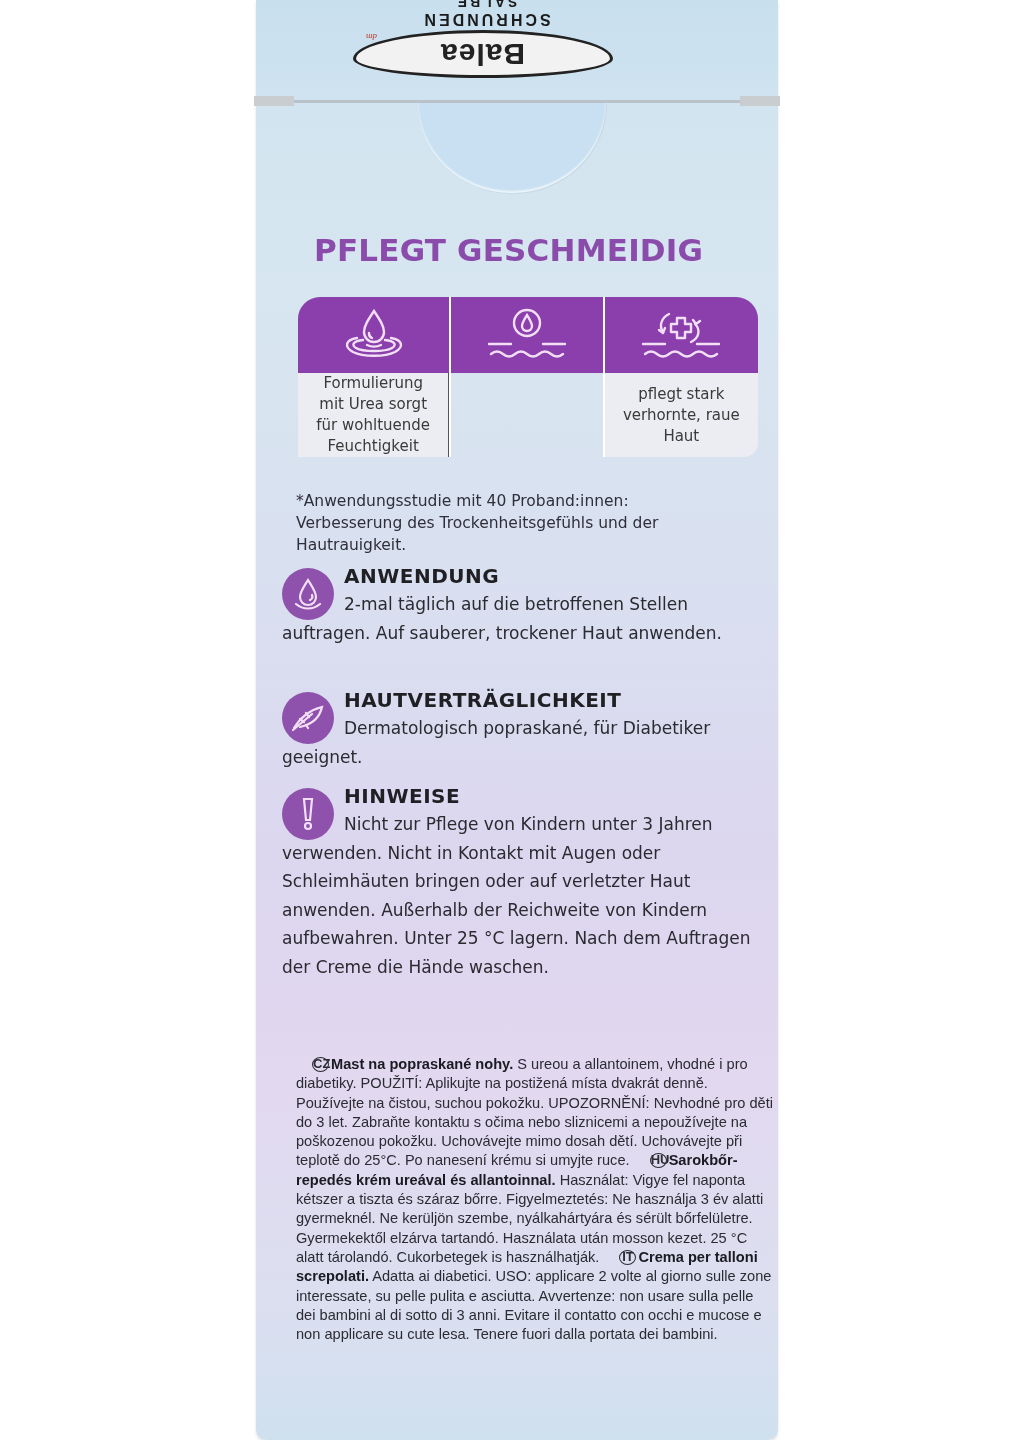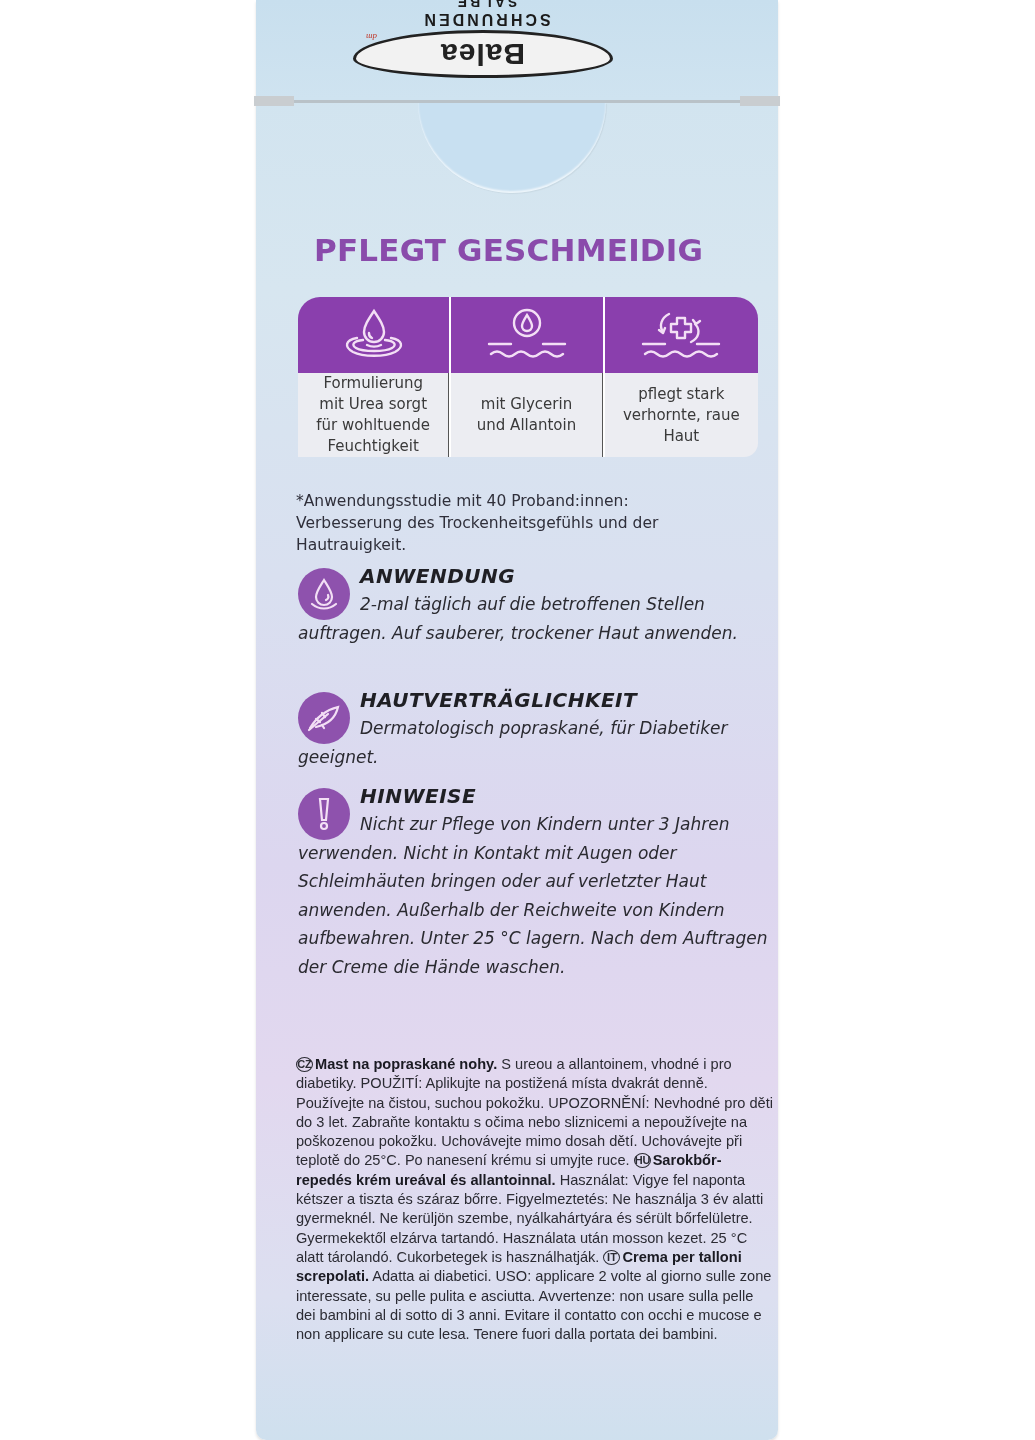--- a/index.html
+++ b/index.html
@@ -69,40 +69,40 @@
       border-right: 1px solid #555; 
     }
     .feature:last-child .feature-bottom { border-right: none; border-radius: 0 0 14px 0; align-items: center; }
     .feature-bottom span { white-space: pre-line; }
 
     .footnote {
       position: absolute; left: 40px; top: 490px; width: 470px; font-size: 15.5px; line-height: 22px;
       color: #2f2f3a; white-space: pre-line;
     }
 
-    .section { position: absolute; left: 42px; width: 470px; font-style: italic; }
+    .section { position: absolute; left: 26px; width: 470px; }
     .section-icon {
       position: absolute; left: 0; top: 0; width: 52px; height: 52px; border-radius: 50%;
       background: #8e52ad; display: flex; align-items: center; justify-content: center;
     }
     .section-title {
       position: absolute; left: 62px; top: -4px; font-weight: bold; font-size: 20px; color: #1f1f24; letter-spacing: 0.5px;
     }
     .section-body {
       font-size: 17px; line-height: 28.5px; color: #2a2a30; text-indent: 62px; padding-top: 22px;
     }
 
     .multi {
       position: absolute; left: 40px; top: 1055px; width: 478px; font-family: "Liberation Sans", sans-serif;
       font-size: 14.6px; line-height: 19.3px; color: #2b2b33; text-align: left;
     }
     .multi b { font-weight: bold; color: #1a1a22; }
     .lang {
       display: inline-block; width: 17px; height: 15px; border: 1.5px solid #2b2b33; border-radius: 50%;
-      font-size: 11px; line-height: 12px; text-align: center; font-weight: bold; vertical-align: 1px; margin-right: 2px;
+      font-size: 13px; line-height: 12px; text-align: center; font-weight: bold; vertical-align: 1px; margin-right: 2px; margin-left: 16px;
     }
   </style>
 </head>
 <body>
 
 <div class="box">
 
   <div class="lid">
     <div class="lid-edge-l"></div>
     <div class="lid-edge-r"></div>
@@ -138,24 +138,20 @@
     </div>
     <div class="feature">
       <div class="feature-top">
         <svg width="84" height="58" viewBox="0 0 84 58" fill="none" stroke="#f3dff5" stroke-width="2.4" stroke-linecap="round">
           <circle cx="42" cy="17" r="13"></circle>
           <path d="M42 9 C39 14 37 17 37 20 A5 5 0 0 0 47 20 C47 17 45 14 42 9 Z"></path>
           <path d="M4 38 H26 M58 38 H80"></path>
           <path d="M6 48 q6 -5 12 0 t12 0 t12 0 t12 0 t12 0 t12 0"></path>
         </svg>
       </div>
-      <div class="feature-bottom">
-          <span>mit Glycerin
-und Allantoin</span>
-        </div>
     </div>
     <div class="feature">
       <div class="feature-top">
         <svg width="84" height="58" viewBox="0 0 84 58" fill="none" stroke="#f3dff5" stroke-width="2.4" stroke-linecap="round" stroke-linejoin="round">
           <path d="M38 12 h8 v6 h6 v8 h-6 v6 h-8 v-6 h-6 v-8 h6 z"></path>
           <path d="M30 8 C22 12 20 20 24 26"></path>
           <path d="M20 24 l4 3 l2 -5"></path>
           <path d="M56 18 C62 24 60 32 52 36"></path>
           <path d="M54 14 l3 4 l4 -3"></path>
           <path d="M4 38 H26 M58 38 H80"></path>

